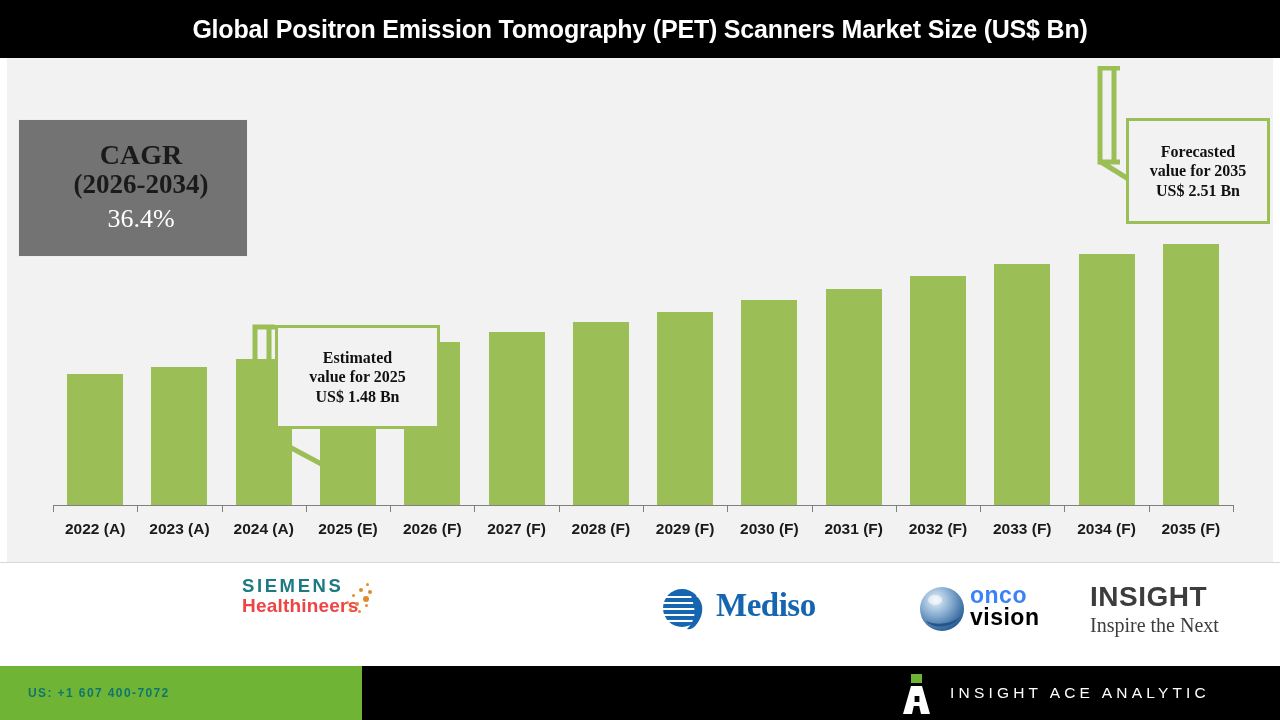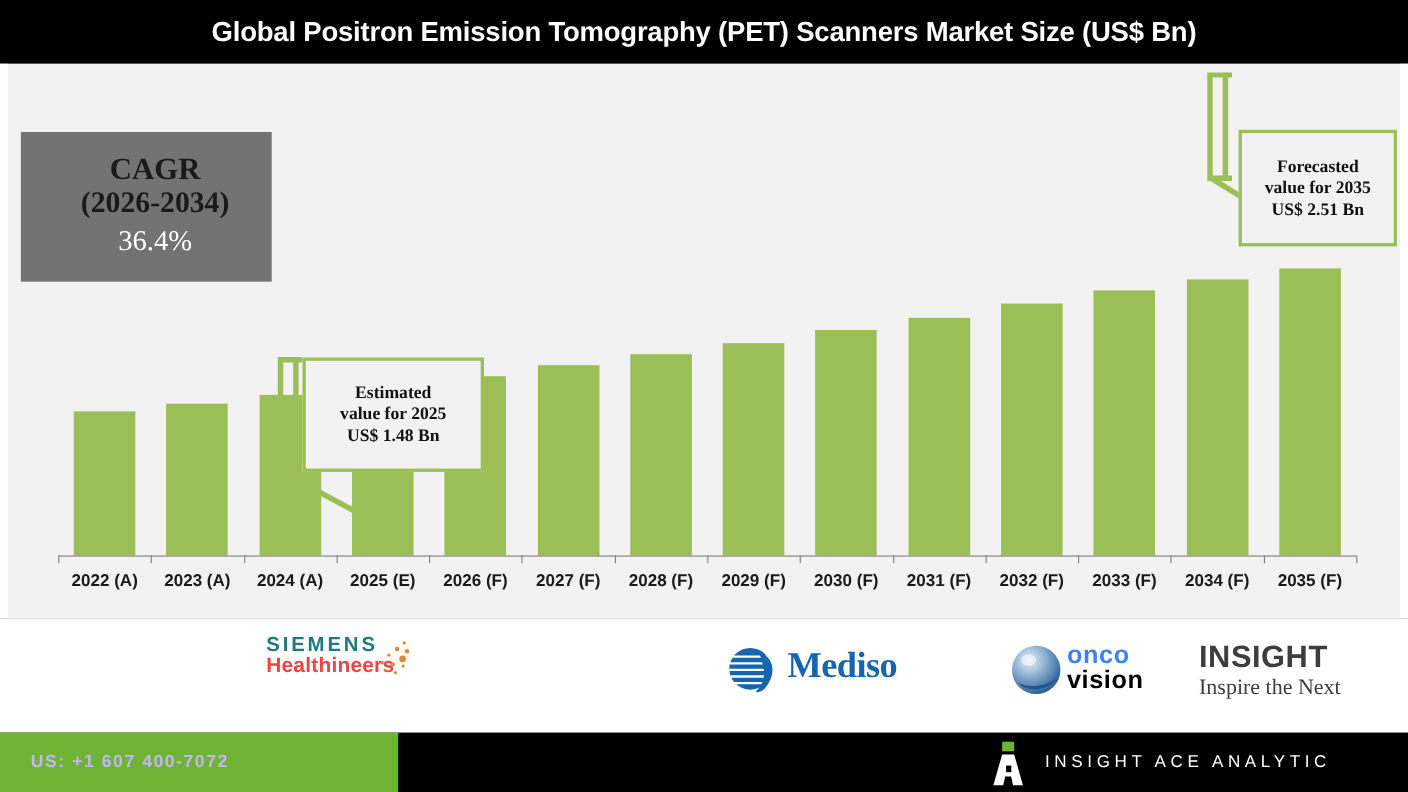--- a/index.html
+++ b/index.html
@@ -134,21 +134,21 @@
   .hitachi-t1{font-size:28px;font-weight:bold;color:#3d3d3d;letter-spacing:0.5px;
     font-family:"Liberation Sans", sans-serif;line-height:1;}
   .hitachi-t2{font-size:20px;color:#3d3d3d;font-family:"Liberation Serif", serif;
     line-height:1.2;margin-top:2px;text-align:center;}
 
   
   .footer{position:absolute;left:0;top:666px;width:1280px;height:54px;background:#000000;}
   .footer-green{position:absolute;left:0;top:0;width:362px;height:54px;background:#6fb434;}
   .footer-phone{
     position:absolute;left:28px;top:0;height:54px;display:flex;align-items:center;
-    font-size:16px;font-weight:bold;color:#c4b5fd;letter-spacing:1.4px;
+    font-size:12px;font-weight:bold;color:#0f766e;letter-spacing:1.4px;
     font-family:"Liberation Sans", sans-serif;
   }
   .footer-brand{
     position:absolute;left:950px;top:0;height:54px;display:flex;align-items:center;
     font-size:15.5px;color:#ffffff;letter-spacing:4.2px;font-weight:normal;
     font-family:"Liberation Sans", sans-serif;
   }
   .footer-mark{position:absolute;left:900px;top:8px;width:34px;height:40px;}
 </style>
 </head>

